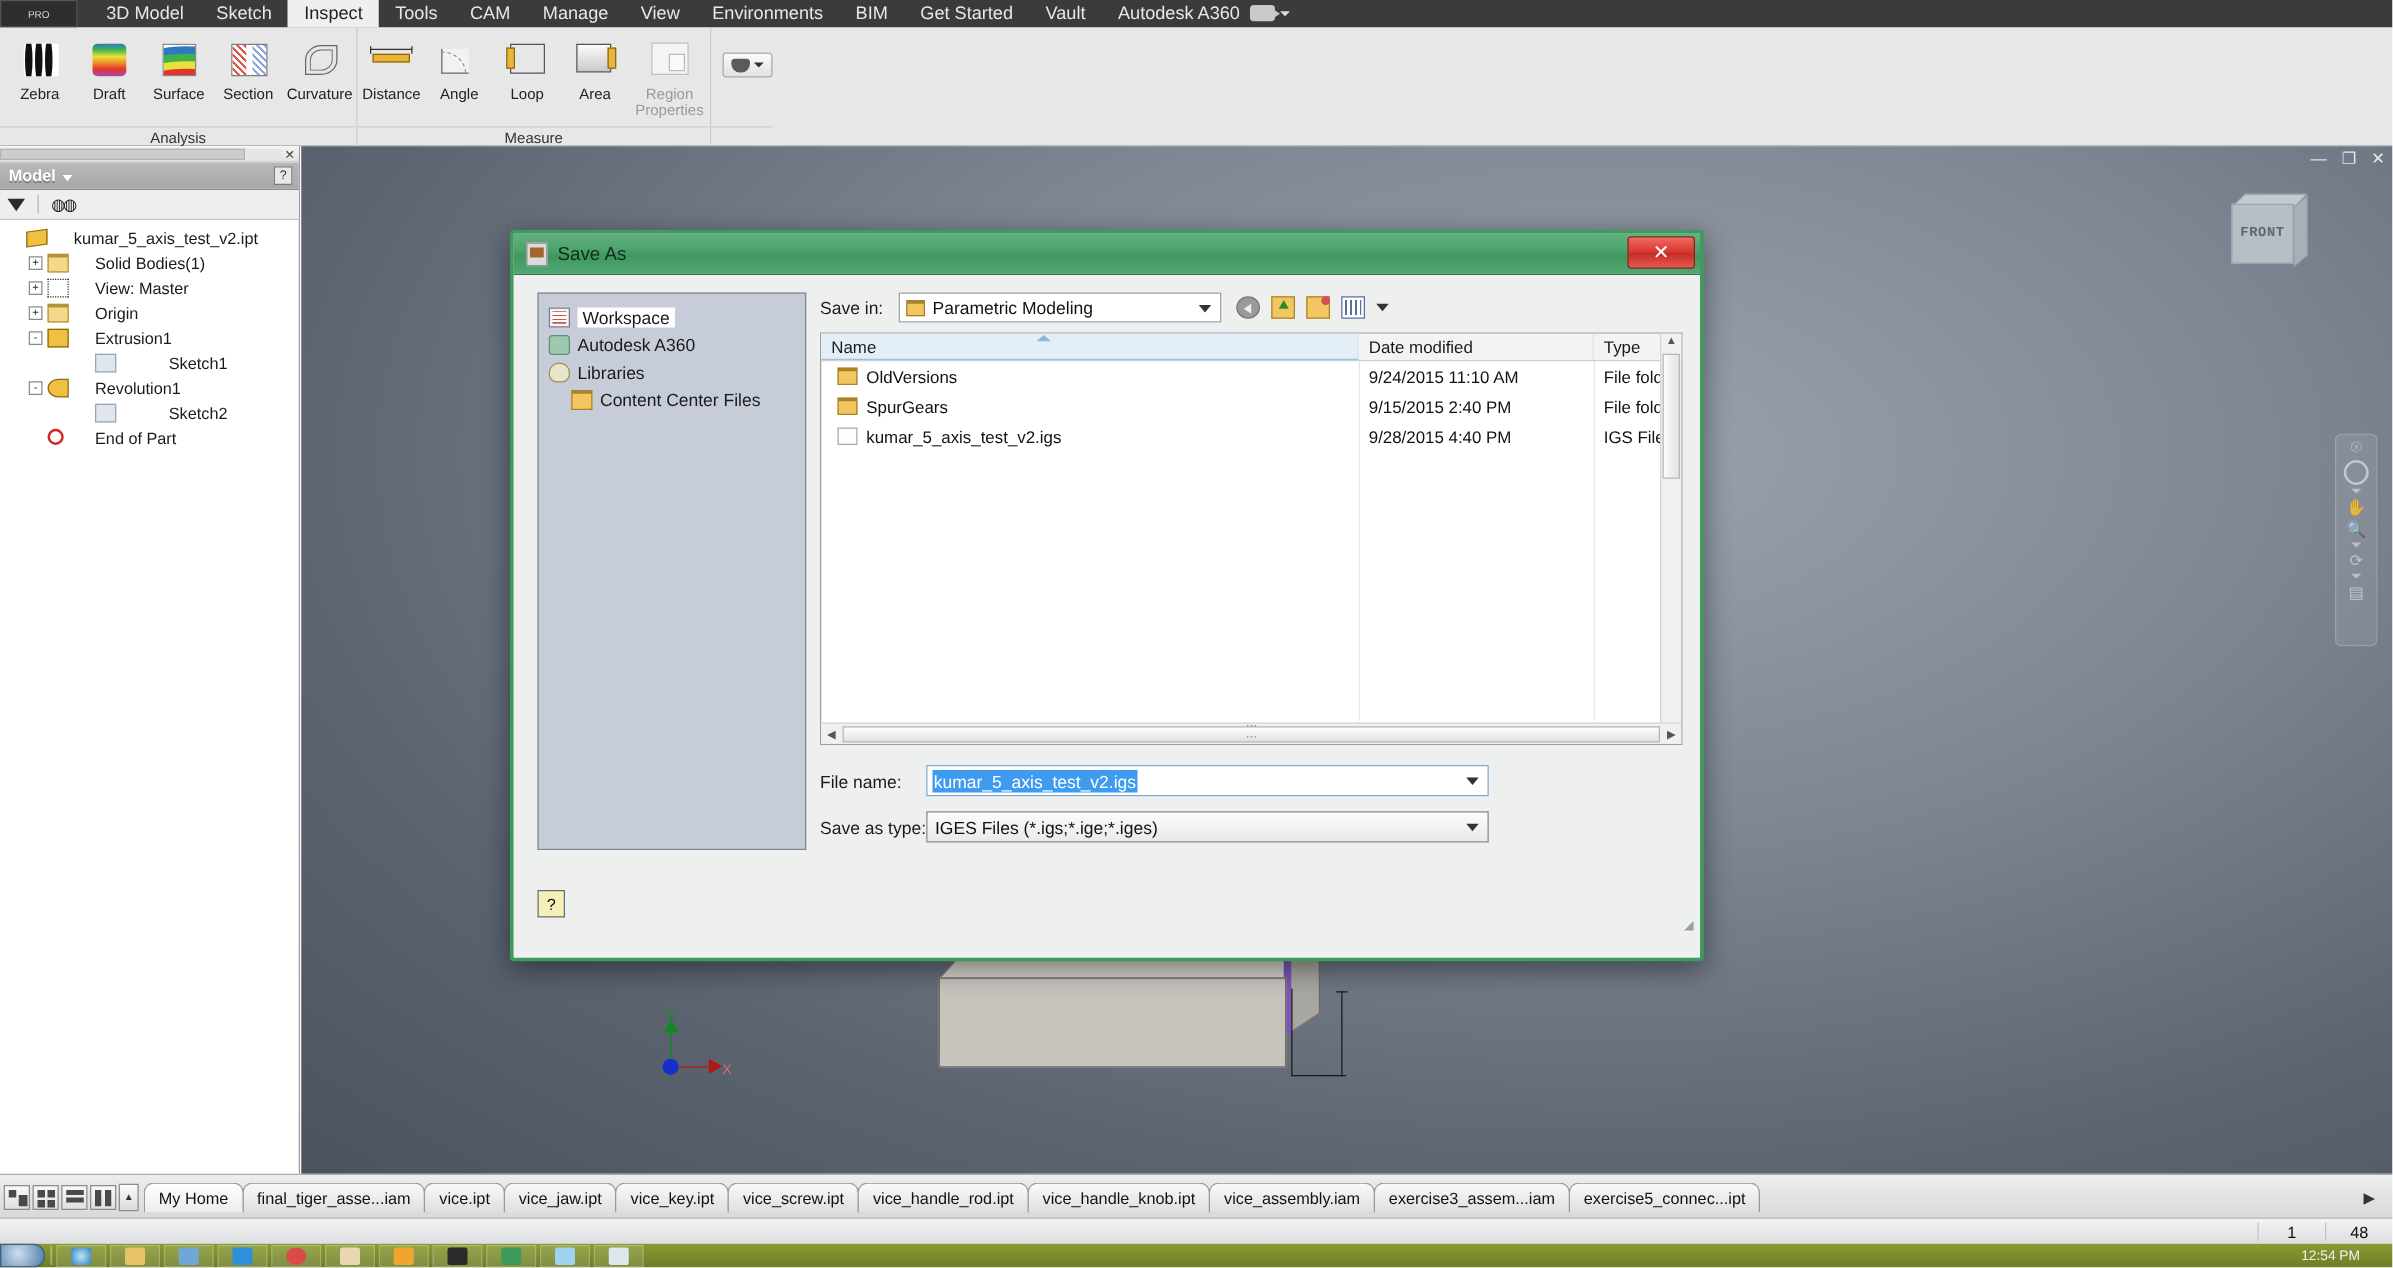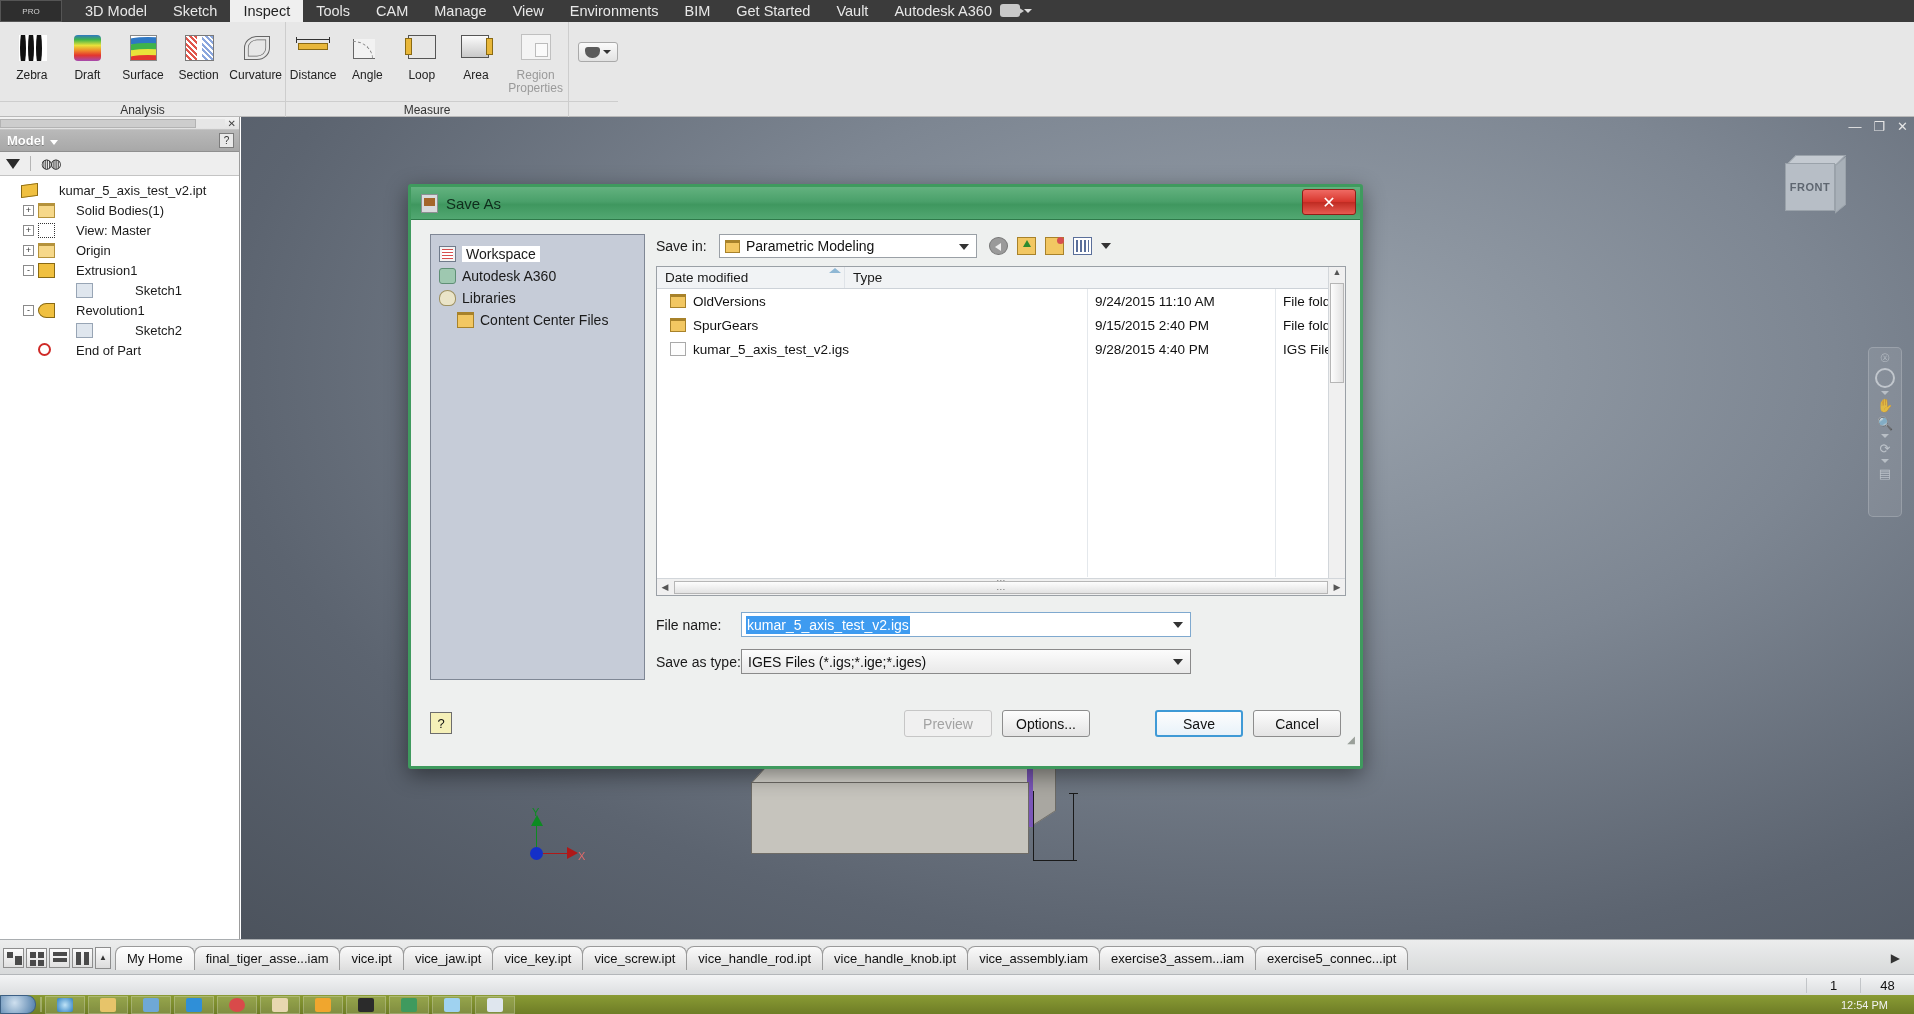--- a/index.html
+++ b/index.html
@@ -149,21 +149,21 @@
     overflow: hidden;
   }
   .win-ctrl { position:absolute; right: 6px; top: 2px; display:flex; gap:12px; color:#e7e7e7; font-size:13px; }
   .viewcube {
     position:absolute; right:65px; top:36px; width:66px; height:62px;
   }
   .vc-front {
     position:absolute; left:2px; top:10px; width:50px; height:48px;
     background:#b7bec6; border:1px solid #9aa2aa;
     display:flex; align-items:center; justify-content:center;
-    color:#5e6670; font-size:11px; font-weight:bold; letter-spacing:.5px;
+    color:#5e6670; font-size:11px; font-weight:bold; letter-spacing:.5px;font-family:Liberation Mono, monospace;
   }
   .vc-top { position:absolute; left:8px; top:2px; width:50px; height:10px; background:#c4cad1; transform:skewX(-45deg); border:1px solid #9aa2aa; }
   .vc-side { position:absolute; left:52px; top:8px; width:11px; height:48px; background:#a8b0b8; transform:skewY(-40deg); border:1px solid #9aa2aa; }
 
   .navbar {
     position:absolute; right:12px; top:230px; width:34px; height:170px;
     background:rgba(255,255,255,.09); border:1px solid rgba(255,255,255,.18); border-radius:5px;
     display:flex; flex-direction:column; align-items:center; padding-top:4px; gap:3px;
   }
   .navbar .nb { color:#cfd4da; font-size:13px; opacity:.75; }
@@ -640,20 +640,21 @@
             <span class="ni ni-up"></span>
             <span class="ni ni-new"></span>
             <span class="ni ni-view"></span>
             <span class="ni-car"></span>
           </span>
         </div>
 
         <div class="filelist">
           <div class="fl-head">
             <div class="sortmark"></div>
+            <div class="col c1">Name</div>
             <div class="col c2">Date modified</div>
             <div class="col c3">Type</div>
           </div>
           <div class="fl-rows">
             <div class="fl-vsep" style="left:430px; height:288px;"></div>
             <div class="fl-vsep" style="left:618px; height:288px;"></div>
 
             <div class="fl-row">
               <div class="c1">
                   <span class="fi fi-folder"></span>
@@ -701,26 +702,20 @@
         <div class="formrow" style="top:429px">
           <span class="lab">Save as type:</span>
           <span class="ty-input">
             <span>IGES Files (*.igs;*.ige;*.iges)</span>
             <span class="arrow"></span>
           </span>
         </div>
 
         <div class="dlg-footer">
           <div class="helpbtn">?</div>
-          <div class="btnrow">
-            <div class="btn disabled">Preview</div>
-            <div class="btn">Options...</div>
-            <div class="btn primary" style="margin-left:55px">Save</div>
-            <div class="btn">Cancel</div>
-          </div>
           <div class="grip">◢</div>
         </div>
 
       </div>
     </div>
   </div>
 
   <div class="doctabs">
     <div class="vmodes">
       <div class="vmode">

